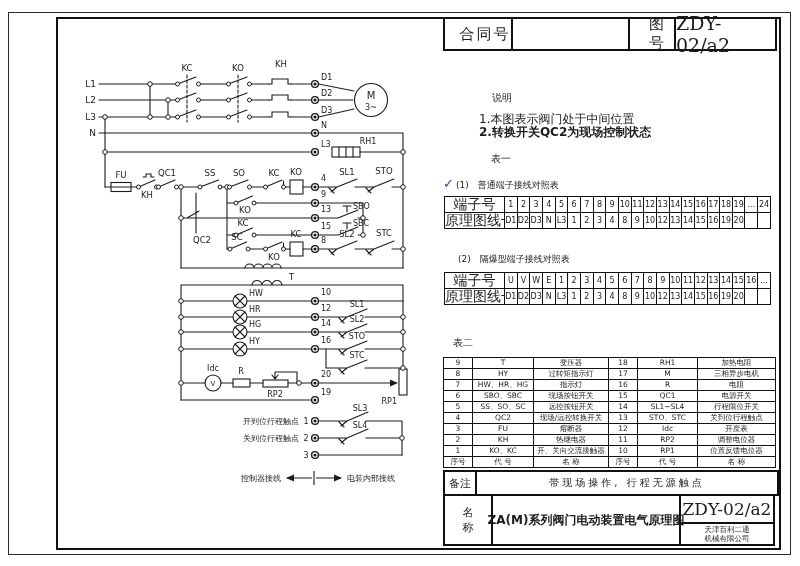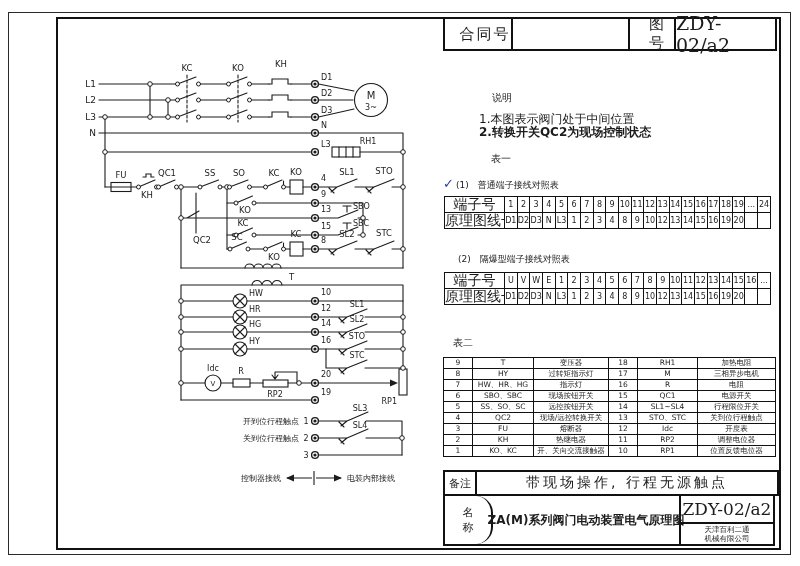--- a/index.html
+++ b/index.html
@@ -25,26 +25,26 @@
   #t1,#t1b{left:444px;width:327px;}
   #t1 td:first-child,#t1b td:first-child{width:59px;font-size:14px;}
   #t2{left:443px;top:357px;width:332px;}
   #t2 td{height:10px;line-height:10px;font-size:7.5px;}
   
   .remark{left:443px;top:470px;width:336px;height:26px;border:2px solid #111;
           box-sizing:border-box;display:flex;background:#fff;}
   .remark .lbl{width:30px;border-right:2px solid #111;display:flex;align-items:center;
                justify-content:center;font-size:11px;}
   .remark .val{flex:1;display:flex;align-items:center;justify-content:center;
-               font-size:14px;letter-spacing:3px;white-space:nowrap;}
+               font-size:10px;letter-spacing:3px;white-space:nowrap;}
   .tblock{left:443px;top:494px;width:332px;height:52px;border:2px solid #111;
           box-sizing:border-box;display:flex;background:#fff;}
   .tblock .lbl{width:30px;border-right:2px solid #111;display:flex;align-items:center;
                justify-content:center;font-size:11px;line-height:1.4;word-break:break-all;
-               text-align:center;padding:0 8px;box-sizing:content-box;border-radius:17px;}
+               text-align:center;padding:0 8px;box-sizing:content-box;}
   .tblock .lbl div{width:12px;}
   .tblock .name{width:186px;border-right:2px solid #111;display:flex;align-items:center;
                 justify-content:center;font-size:12px;font-weight:bold;white-space:nowrap;}
   .tblock .right{flex:1;display:flex;flex-direction:column;}
   .tblock .dwg{height:28px;border-bottom:2px solid #111;display:flex;align-items:center;
                justify-content:center;font-family:"DejaVu Serif","Liberation Serif",serif;
                font-size:17px;box-sizing:border-box;}
   .tblock .co{flex:1;display:flex;flex-direction:column;align-items:center;
               justify-content:center;font-size:7.5px;line-height:1.25;}
   
@@ -253,20 +253,28 @@
         <td>RP2</td>
         <td>调整电位器</td>
       </tr>
       <tr>
         <td>1</td>
         <td>KO、KC</td>
         <td>开、关向交流接触器</td>
         <td>10</td>
         <td>RP1</td>
         <td>位置反馈电位器</td>
+      </tr>
+      <tr>
+        <td>序号</td>
+        <td>代  号</td>
+        <td>名  称</td>
+        <td>序号</td>
+        <td>代  号</td>
+        <td>名  称</td>
       </tr>
     </tbody>
 </table>
 
 <div class="abs remark">
   <div class="lbl">备注</div>
   <div class="val">带现场操作, 行程无源触点</div>
 </div>
 
 <div class="abs tblock">

